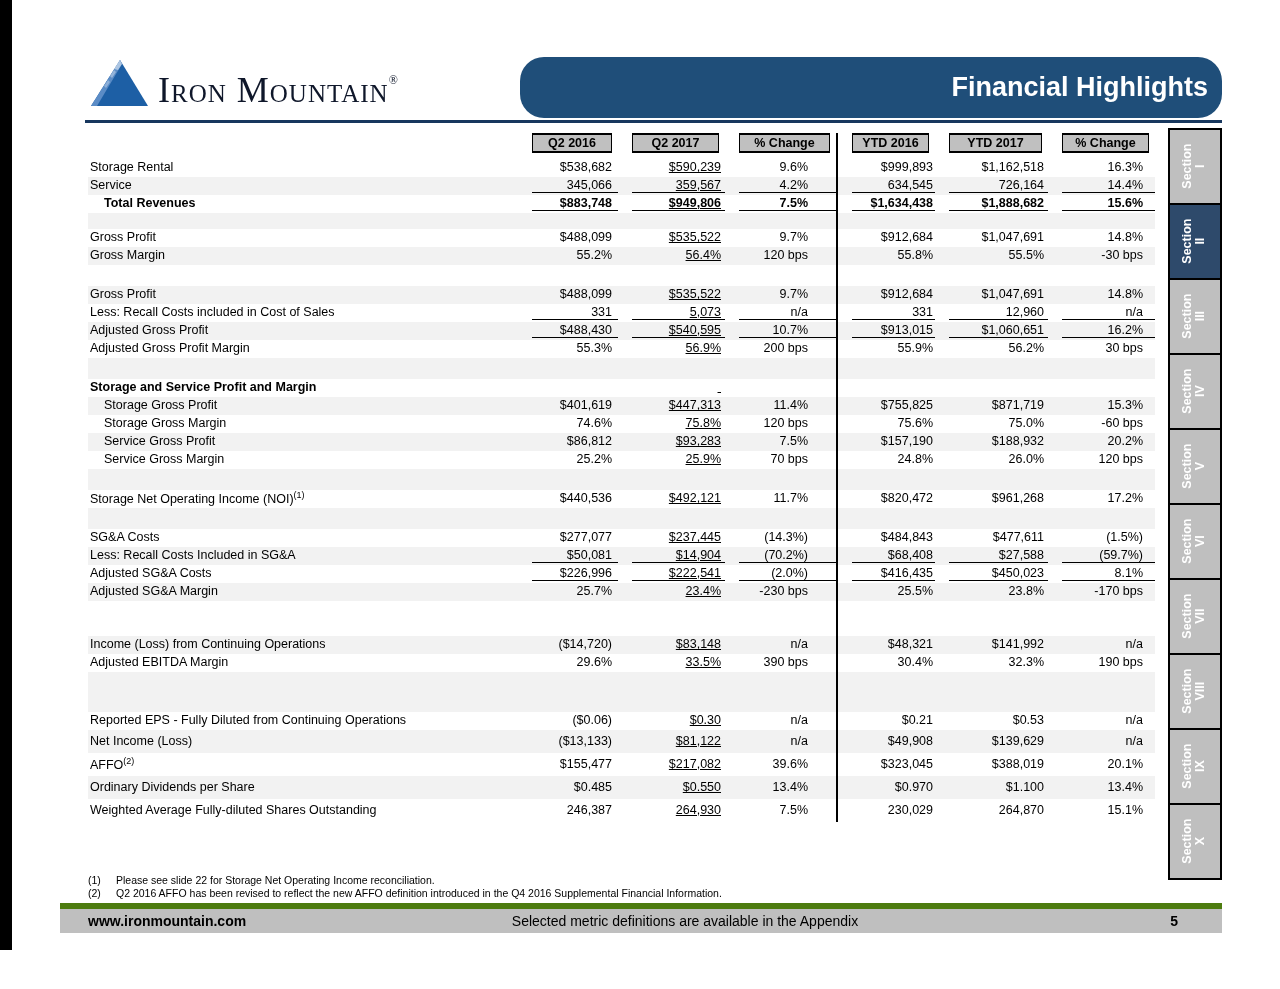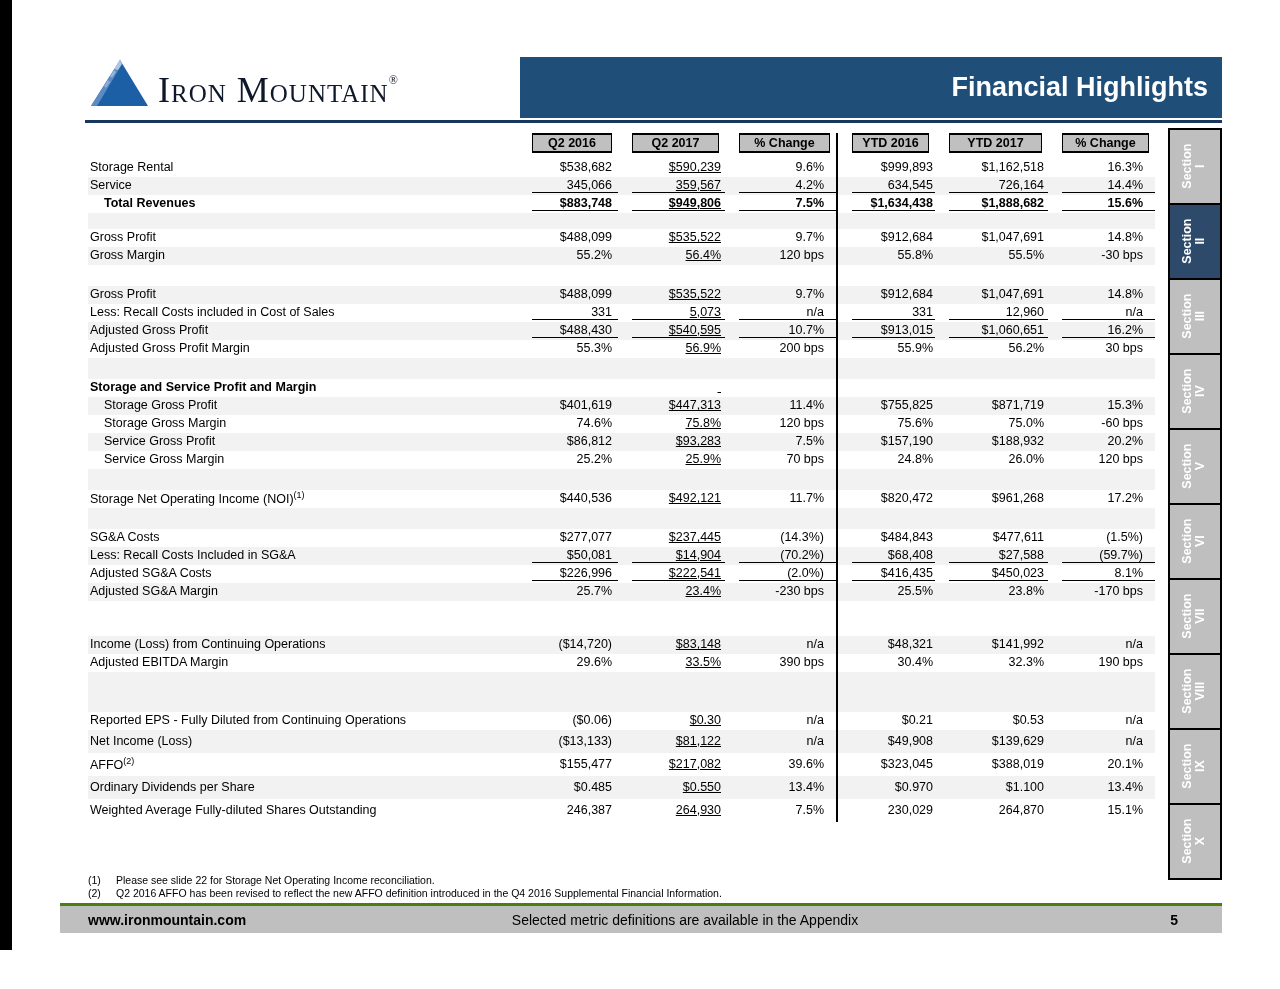--- a/index.html
+++ b/index.html
@@ -18,21 +18,21 @@
     font-family:"Liberation Serif", serif; font-variant:small-caps;
     font-size:36px; line-height:1; color:#0f172a; letter-spacing:1px; margin-left:10px;
   }
   .wordmark sup { font-size:12px; font-variant:normal; vertical-align:18px; }
 
   .rule-line { position:absolute; left:85px; top:120px; width:1137px; height:3px; background:#17375e; }
 
   .banner {
     position:absolute; left:520px; top:57px; width:702px; height:61px;
     background:#1f4e79; color:#fff; display:flex; align-items:center; justify-content:flex-end;
-    padding-right:14px; font-size:27px; font-weight:bold;
+    padding-right:14px; font-size:27px; font-weight:bold;border-radius:24px;
   }
 
   
   table.fin { position:absolute; left:88px; top:133px; width:1067px; border-collapse:collapse; table-layout:fixed; font-size:12.5px; }
   table.fin col.c-label { width:430px; }
   table.fin col.c1 { width:100px; } table.fin col.c2 { width:107px; }
   table.fin col.c3 { width:112px; } table.fin col.c4 { width:98px; }
   table.fin col.c5 { width:113px; } table.fin col.c6 { width:107px; }
   thead th { height:26px; padding:0; vertical-align:top; font-weight:bold; }
   .hbox {
@@ -42,21 +42,21 @@
   tbody td { height:18px; padding:0; vertical-align:middle; line-height:1.1; }
   tbody tr:nth-child(even) td { background:#f2f2f2; }
   tbody td.lbl { text-align:left; padding-left:2px; white-space:nowrap; }
   tbody td.lbl.ind { padding-left:16px; }
   tbody td.lbl sup { font-size:9px; }
   tr.bold td { font-weight:bold; }
   tr.roomy td { height:23px; }
   .v { display:block; text-align:right; margin-left:14px; }
   td:nth-child(2) .v { padding-right:6px; }
   td:nth-child(3) .v { padding-right:4px;text-decoration:underline; }
-  td:nth-child(4) .v { padding-right:12px; }
+  td:nth-child(4) .v { padding-right:28px; }
   td:nth-child(5) .v { padding-right:2px; }
   td:nth-child(6) .v { padding-right:4px; }
   td:nth-child(7) .v { padding-right:12px; }
   tr.rule td:not(.lbl) .v { border-bottom:1.5px solid #000; }
   thead th:nth-child(5), tbody td:nth-child(5) { border-left:2px solid #000; }
 
   
   .tabs { position:absolute; left:1168px; top:128px; width:54px; }
   .tab {
     width:54px; height:77px; background:#bfbfbf; border:2px solid #000; margin-top:-2px;
@@ -70,21 +70,21 @@
   }
 
   
   .footnotes { position:absolute; left:88px; top:874px; font-size:10.5px; }
   .fn { display:flex; line-height:13px; }
   .fn .fn-num { width:28px; flex:none; }
 
   
   .footer {
     position:absolute; left:60px; top:903px; width:1162px; height:30px;
-    background:#bfbfbf; border-top:3px solid #4d7c0f;
+    background:#bfbfbf; border-top:6px solid #4d7c0f;
     display:flex; align-items:center; font-size:14px;
   }
   .footer .f-left { margin-left:28px; font-weight:bold; width:280px; }
   .footer .f-center { flex:1; text-align:center; }
   .footer .f-page { width:220px; text-align:right; padding-right:44px; font-weight:bold; }
 </style>
 </head>
 <body>
 
 <div class="black-strip"></div>

